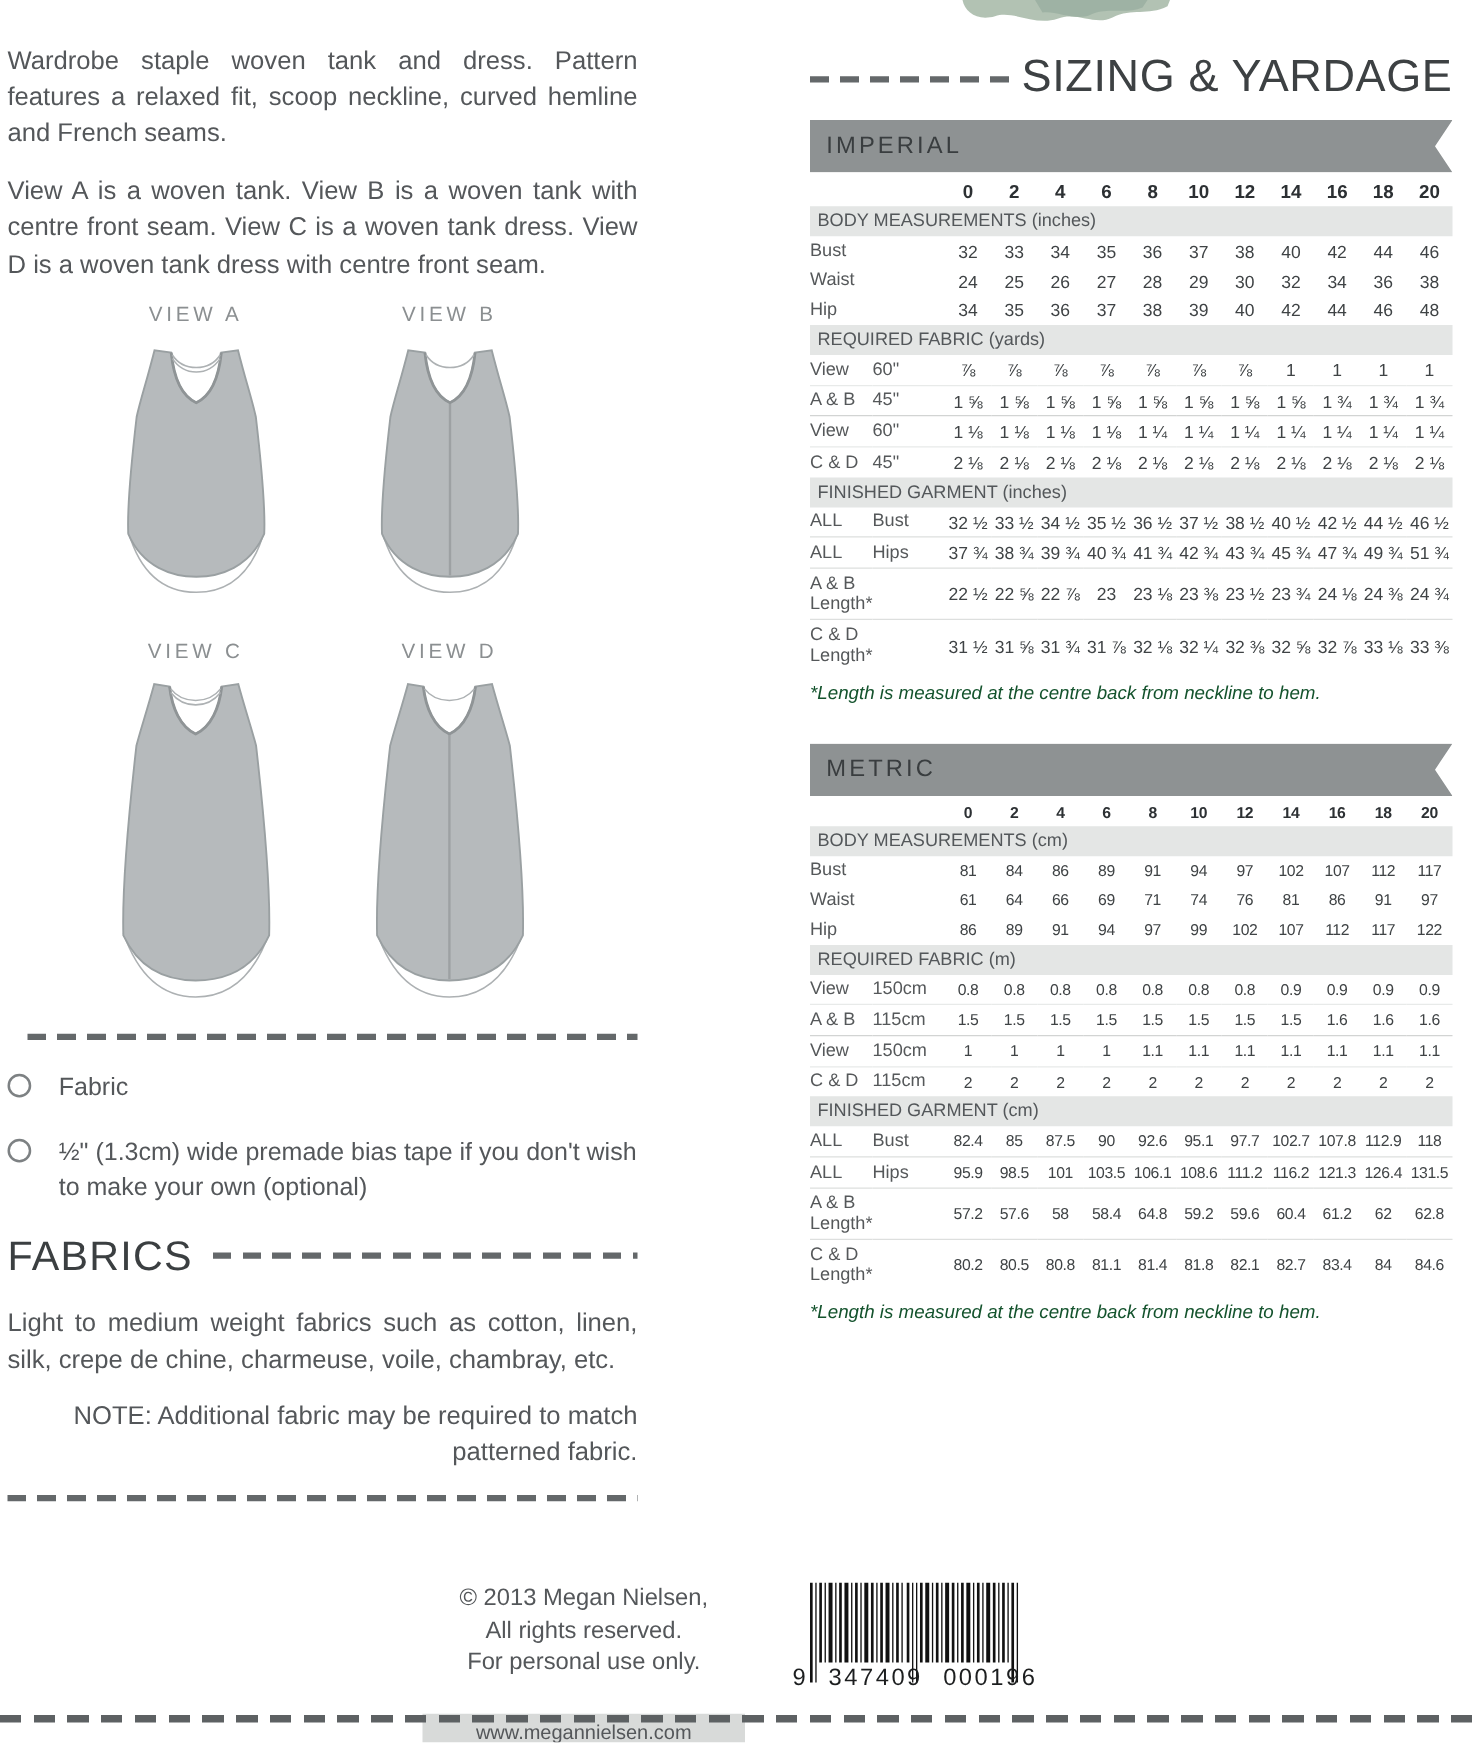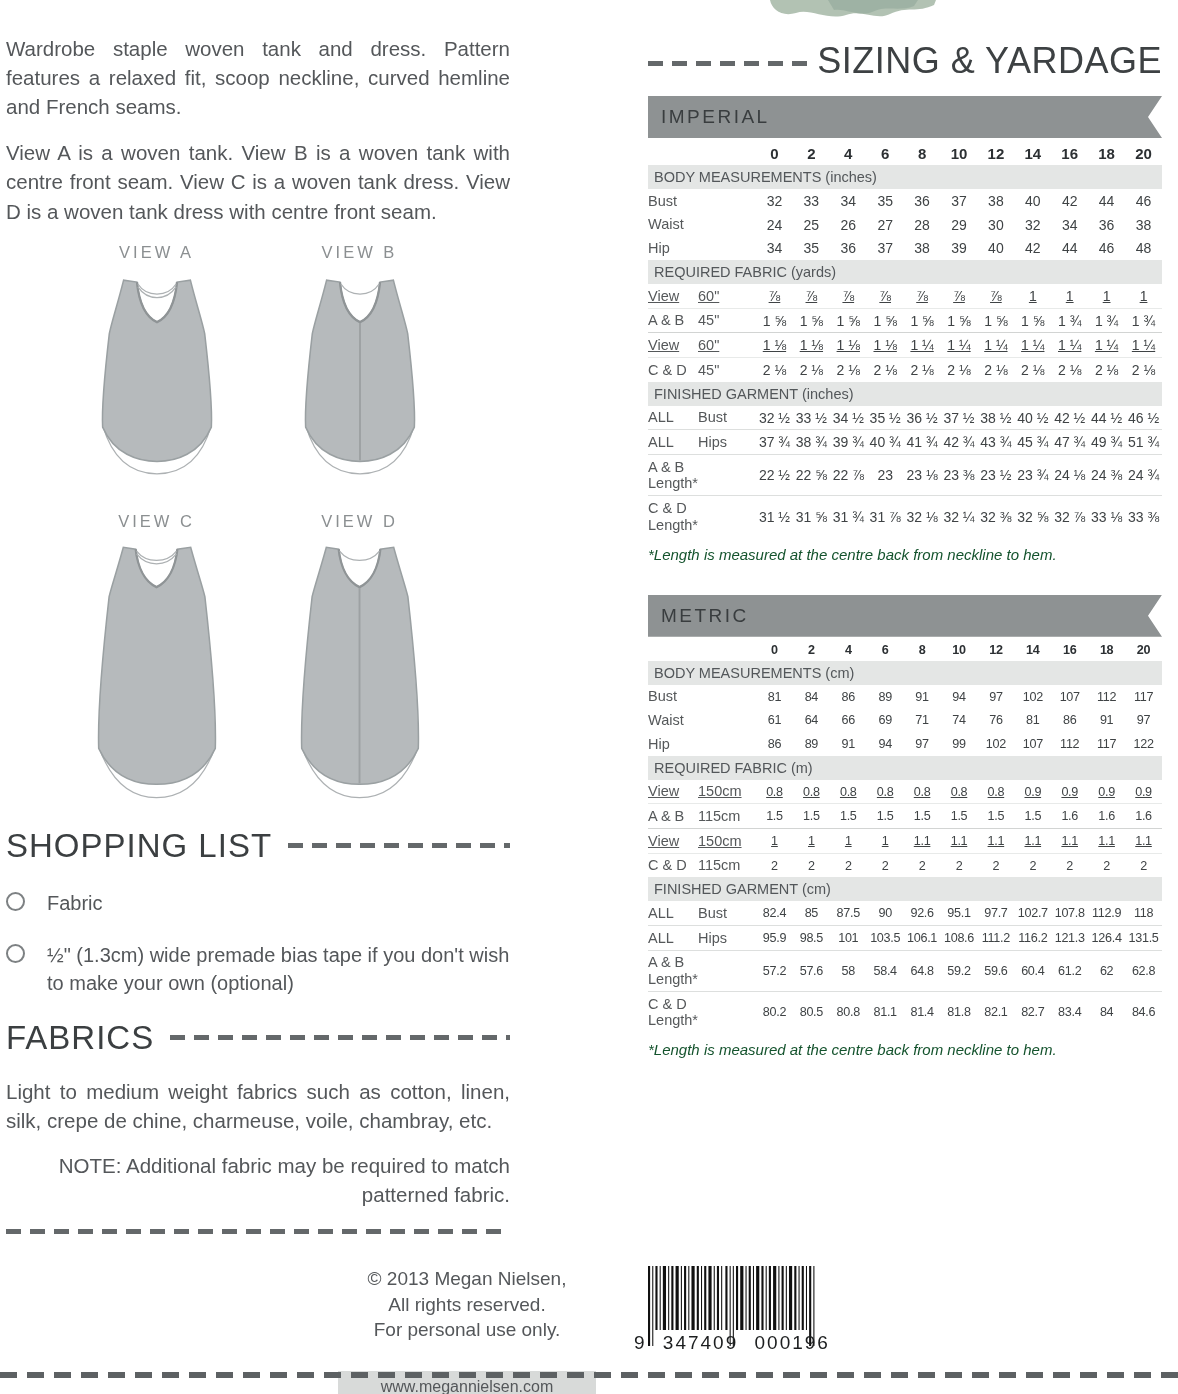--- a/index.html
+++ b/index.html
@@ -49,21 +49,21 @@
   table.sizing { border-collapse:collapse; width:514px; table-layout:fixed; margin-top:3px; }
   table.sizing col.c-l1 { width:50px; }
   table.sizing col.c-l2 { width:58px; }
   td { padding:3.5px 0; vertical-align:middle; }
   td.band { background:#e4e6e5; font-size:14.5px; color:#53575a; padding:4px 6px; }
   td.l1, td.l2 { font-size:14.5px; color:#55585a; text-align:left; white-space:pre-line; line-height:1.15; }
   td.v { text-align:center; font-size:14px; color:#3f4345; white-space:nowrap; }
   tr.sizes td.v { font-weight:bold; font-size:15px; color:#2c3033; }
   table.metric td.v { font-size:12.6px; letter-spacing:-0.3px; }
   tr.hr td { border-bottom:1px solid #dddfde; }
-  tr.sub td { border-bottom:1px solid #e8eae9;text-decoration:underline; }
+  tr.sub td { border-bottom:1px solid #e8eae9; }
   tr.grp td { border-bottom:1px solid #d2d4d3; }
   .footnote { margin-top:9px; font-size:15px; font-style:italic; color:#14532d; }
 
   
   .footer { position:absolute; left:0; top:1266px; width:1178px; display:flex; align-items:flex-start; }
   .copyright { margin-left:338px; width:258px; text-align:center; }
   .copyright .line { font-size:19px; line-height:1.35; color:#54575a; }
   .site-box { margin-top:28px; background:#d8dad9; padding:7px 10px; font-size:16px; color:#54575a; }
   .barcode { margin-left:52px; width:190px; }
   .barcode svg { display:block; }
@@ -128,21 +128,20 @@
           <path class="fig-stroke" d="M6,216 C22,262 48,270 67,270 C87,270 113,262 129,216"></path>
           <path class="fig-body" d="M32,6 C26,28 20,46 17,58 C10,120 5,185 6,218 C20,248 45,256 67,256 C90,256 115,248 129,218 C130,185 125,120 118,58 C115,46 109,28 103,6 L89,8 C87,26 80,42 67,48 C54,42 47,26 45,8 Z"></path>
           <path class="fig-bind" d="M45,8 C47,26 54,42 67,48 C80,42 87,26 89,8"></path>
           <path class="fig-stroke" d="M46,10 C56,23 78,23 88,10"></path>
           <line class="fig-seam" x1="67" y1="49" x2="67" y2="255"></line>
         </svg>
       </div>
     </div>
 
     <div class="big-h">
-      <span class="h-text">SHOPPING LIST</span>
       <span class="dashes"></span>
     </div>
     <div class="shop-item">
       <span class="ring"></span>
       <span class="txt">Fabric</span>
     </div>
     <div class="shop-item">
       <span class="ring"></span>
       <span class="txt">½" (1.3cm) wide premade bias tape if you don't wish to make your own (optional)</span>
     </div>

